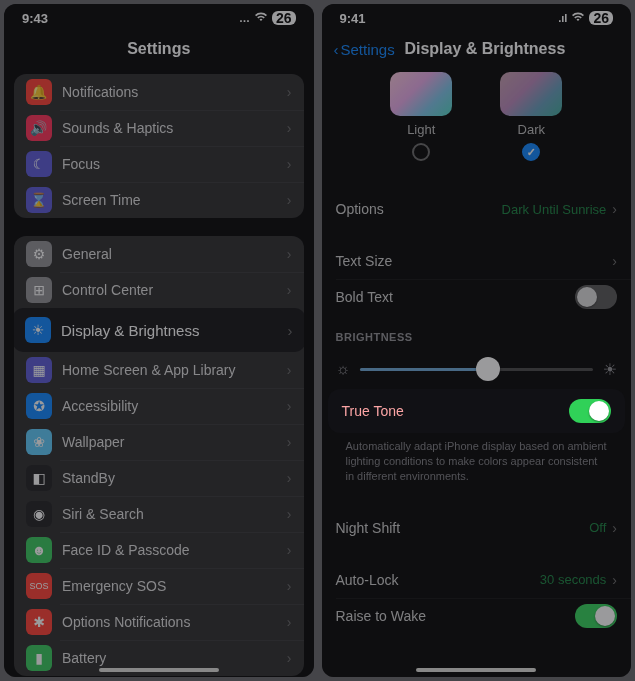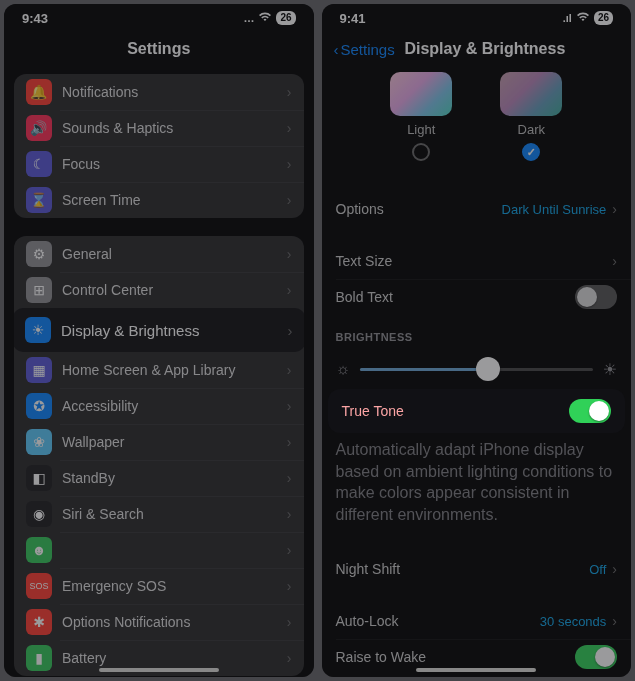--- a/index.html
+++ b/index.html
@@ -2,21 +2,21 @@
 <html><head>
 <meta charset="utf-8">
 <style>
   * { box-sizing: border-box; margin: 0; padding: 0; font-family: -apple-system, 'Helvetica Neue', Arial, sans-serif; -webkit-font-smoothing: antialiased; }
   body { background: #454549; width: 635px; height: 681px; overflow: hidden; display: flex; gap: 8px; padding: 4px; }
   .phone { flex: 1; height: 100%; background: #000; border-radius: 12px; overflow: hidden; position: relative; }
   .dim-overlay { position: absolute; inset: 0; background: rgba(32,32,36,0.45); pointer-events: none; z-index: 5; }
 
   .statusbar { height: 28px; display: flex; align-items: center; justify-content: space-between; padding: 0 18px; color: #fff; font-size: 13px; font-weight: 600; }
   .status-right { display: flex; align-items: center; gap: 4px; font-size: 11px; }
-  .batt { background:#fff; color:#000; border-radius:6px; padding:0 4px; font-size:10px; font-weight:700; line-height:14px; }
+  .batt { background:#fff; color:#000; border-radius:6px; padding:0 4px; font-size:14px; font-weight:700; line-height:14px; }
 
   
   .p-left .header { text-align:center; color:#fff; font-size:16px; font-weight:600; padding:8px 0 12px; }
   .p-left .content { position:absolute; top:70px; bottom:0; left:0; right:0; overflow:hidden; }
   .group { margin: 0 10px 18px; background: rgba(44,44,46,0.9); border-radius: 12px; overflow:hidden; }
   .row { display:flex; align-items:center; height:36px; padding:0 12px; color:#ddd; font-size:14px; position:relative; }
   .row + .row::before { content:""; position:absolute; top:0; left:46px; right:0; height:1px; background: rgba(255,255,255,0.06); }
   .row .icn { width:26px; height:26px; border-radius:6px; margin-right:10px; display:flex; align-items:center; justify-content:center; font-size:14px; color:#fff; flex-shrink:0; }
   .row .chev { margin-left:auto; color:#666; }
   .row.hl { background:#0f0f11; height:44px; border-radius:10px; margin:0 -1px; color:#fff; font-size:15px; }
@@ -33,41 +33,41 @@
 
   .appearance { display:flex; justify-content:center; gap:48px; padding: 6px 0 14px; }
   .appcol { display:flex; flex-direction:column; align-items:center; gap:6px; font-size:13px; color:#bbb; }
   .thumb { width:62px; height:44px; border-radius:10px; background: linear-gradient(135deg,#f7c6d9 0%,#e6a8e8 40%,#7bc3e8 70%,#4dd6c2 100%); overflow:hidden; }
   .radio { width:18px; height:18px; border-radius:50%; border:2px solid #666; }
   .radio.on { background:#0a84ff; border-color:#0a84ff; display:flex; align-items:center; justify-content:center; }
   .radio.on::after { content:"✓"; color:#fff; font-size:11px; font-weight:700; }
 
   .cell { display:flex; align-items:center; height:36px; padding:0 14px; color:#ccc; font-size:14px; position:relative; }
   .cell + .cell::before { content:""; position:absolute; top:0; left:14px; right:0; height:1px; background: rgba(255,255,255,0.05); }
-  .cell .val { margin-left:auto; color:#0ea5e9; font-size:13px; }
+  .cell .val { margin-left:auto; color:#15803d; font-size:13px; }
   .cell .chev { margin-left:6px; color:#666; }
   .block { margin-bottom: 16px; }
 
   .toggle { margin-left:auto; width:42px; height:24px; border-radius:12px; background:#555; position:relative; }
   .toggle::after { content:""; position:absolute; top:2px; right:2px; width:20px; height:20px; border-radius:50%; background:#fff; box-shadow:0 1px 2px rgba(0,0,0,0.4); }
   .toggle.off::after { right:auto; left:2px; background:#ddd; }
   .toggle.on { background:#30d158; }
 
   .hdr-label { font-size:11px; letter-spacing:0.5px; color:#8e8e93; padding: 0 14px 6px; text-transform:uppercase;font-weight:bold; }
   .slider-row { display:flex; align-items:center; height:40px; padding:0 14px; gap:10px; }
   .sun { color:#8e8e93; }
   .track { flex:1; height:3px; background:#444; border-radius:2px; position:relative; }
   .fill { position:absolute; left:0; top:0; bottom:0; width:55%; background:#6aa7d6; border-radius:2px; }
   .knob { position:absolute; top:50%; left:55%; transform:translate(-50%,-50%); width:24px; height:24px; border-radius:50%; background:#fff; box-shadow:0 1px 3px rgba(0,0,0,0.5); }
 
   .cell.hl2 { background:#111115; height:44px; border-radius:12px; margin:0 6px; color:#fca5a5; z-index:6; position:relative; }
   .cell.hl2 .toggle.on { background:#30d158; }
   .cell.hl2::before{ display:none; }
 
-  .caption { font-size:16px; color:#7d7d82; padding: 6px 14px 10px; line-height:1.35; }
+  .caption { font-size:11px; color:#7d7d82; padding: 6px 24px 10px; line-height:1.35; }
 </style>
 </head>
 <body>
 
 <div class="phone p-left">
   <div class="dim-overlay"></div>
   <div class="statusbar">
     <span>9:43</span>
     <span class="status-right">
       <span>…</span>
@@ -139,20 +139,21 @@
           <span>StandBy</span>
           <span class="chev">›</span>
         </div>
         <div class="row">
           <div class="icn" style="background: rgb(28, 28, 30);">◉</div>
           <span>Siri &amp; Search</span>
           <span class="chev">›</span>
         </div>
         <div class="row">
           <div class="icn" style="background: rgb(52, 199, 89);">☻</div>
+          <span>Face ID &amp; Passcode</span>
           <span class="chev">›</span>
         </div>
         <div class="row">
           <div class="icn" style="background: rgb(255, 59, 48); font-size: 9px;">SOS</div>
           <span>Emergency SOS</span>
           <span class="chev">›</span>
         </div>
         <div class="row">
           <div class="icn" style="background: rgb(255, 59, 48);">✱</div>
           <span>Options Notifications</span>

